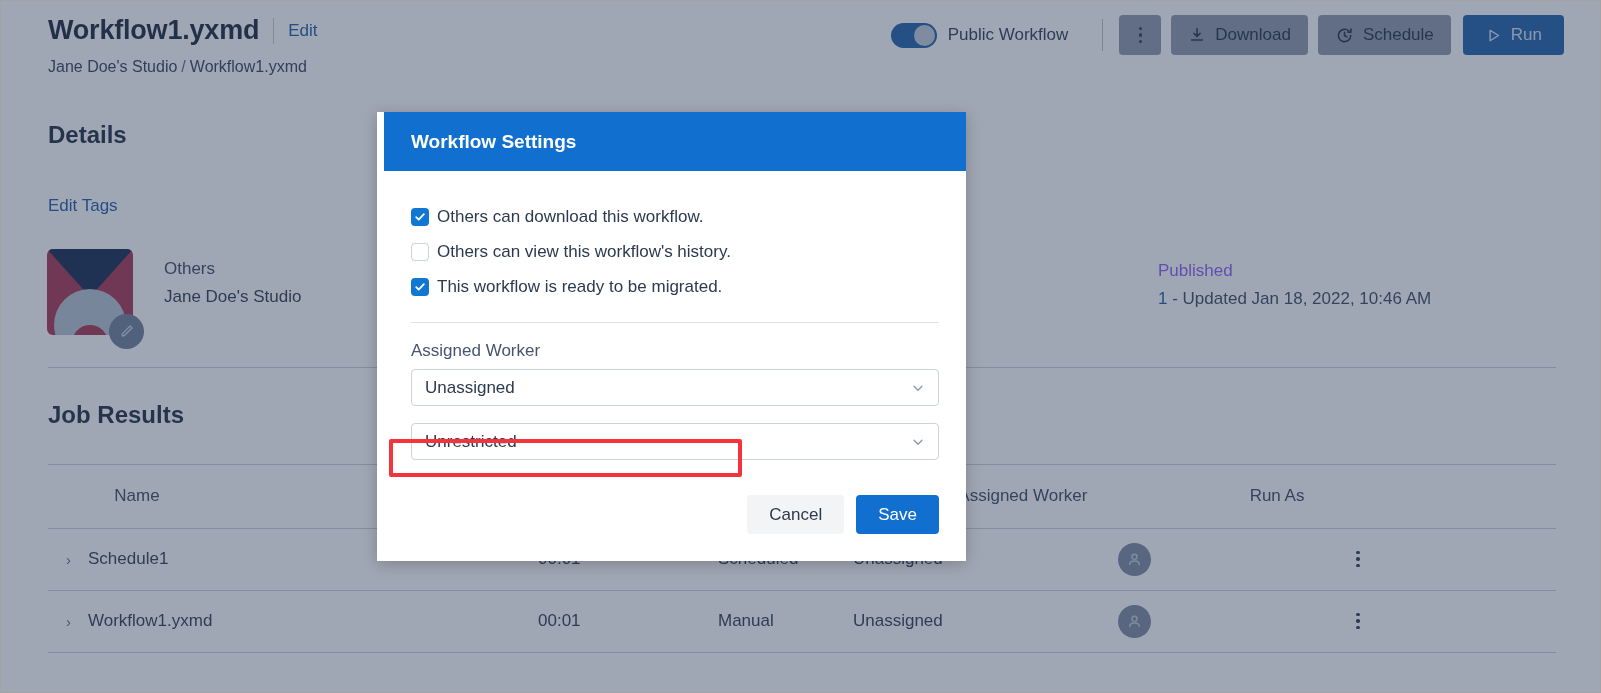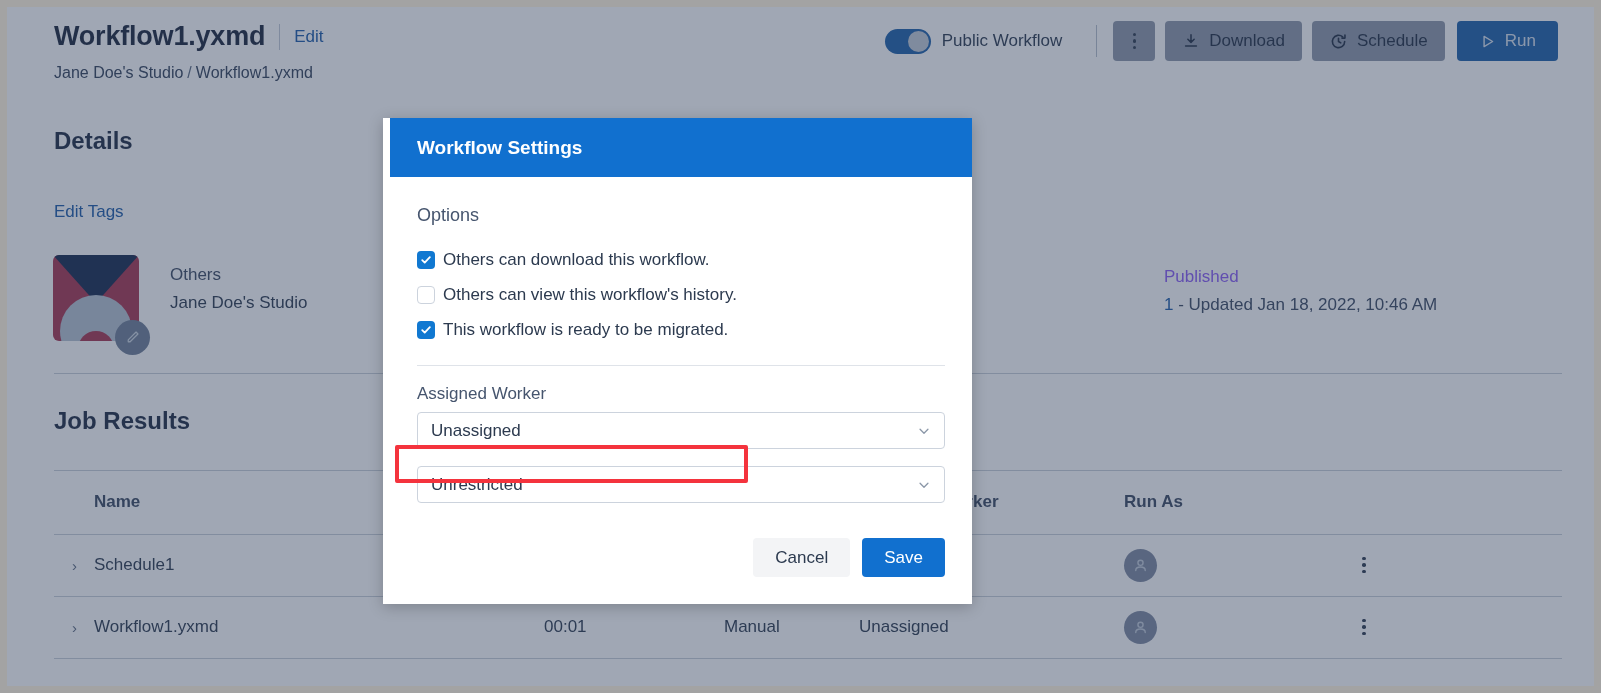--- a/index.html
+++ b/index.html
@@ -7,21 +7,21 @@
     width: 1601px;
     height: 693px;
     overflow: hidden;
     font-family: "Liberation Sans", sans-serif;
   }
   #root {
     position: relative;
     width: 1601px;
     height: 693px;
     background: #ffffff;
-    border: 7px solid #a3a3a3;
+    border: 1px solid #a3a3a3;
     overflow: hidden;
   }
 
   
   #page {
     position: absolute;
     inset: 0;
     background: #ffffff;
     color: #2c3a4f;
   }
@@ -227,21 +227,21 @@
     left: 47px; top: 463px;
     width: 1508px;
   }
   .trow {
     display: flex;
     align-items: center;
     height: 62px;
     font-size: 17px;
     color: #2c3a4f;
   }
-  .trow.head { color: #3a4861; font-weight: bold; height: 64px; }
+  .trow.head { color: #3a4861; font-weight: normal; height: 64px; justify-content: space-between; }
   .c-caret { width: 40px; padding-left: 18px; color: #5d6b82; font-size: 15px; }
   .c-name  { width: 450px; }
   .c-len   { width: 180px; }
   .c-type  { width: 135px; }
   .c-worker{ width: 265px; }
   .c-runas { width: 200px; }
   .c-menu  { width: 80px; display: flex; justify-content: center; }
   .avatar {
     width: 33px; height: 33px; border-radius: 50%;
     background: #7c88a0;
@@ -511,21 +511,20 @@
   </div>
 
   <div id="overlay"></div>
 
   <div id="modal">
     <div class="modal-head">
       <span class="modal-head-title">Workflow Settings</span>
     </div>
 
     <div class="modal-body">
-      <div class="opt-head">Options</div>
 
       <div class="opt-row">
         <span class="cb on">
           <svg width="12" height="12" viewBox="0 0 14 14" fill="none" stroke="#ffffff" stroke-width="2.1" stroke-linecap="round" stroke-linejoin="round">
               <path d="M2.6 7.2l2.9 2.9 6-6.4"></path>
             </svg>
         </span>
         <span class="opt-label">Others can download this workflow.</span>
       </div>
 

